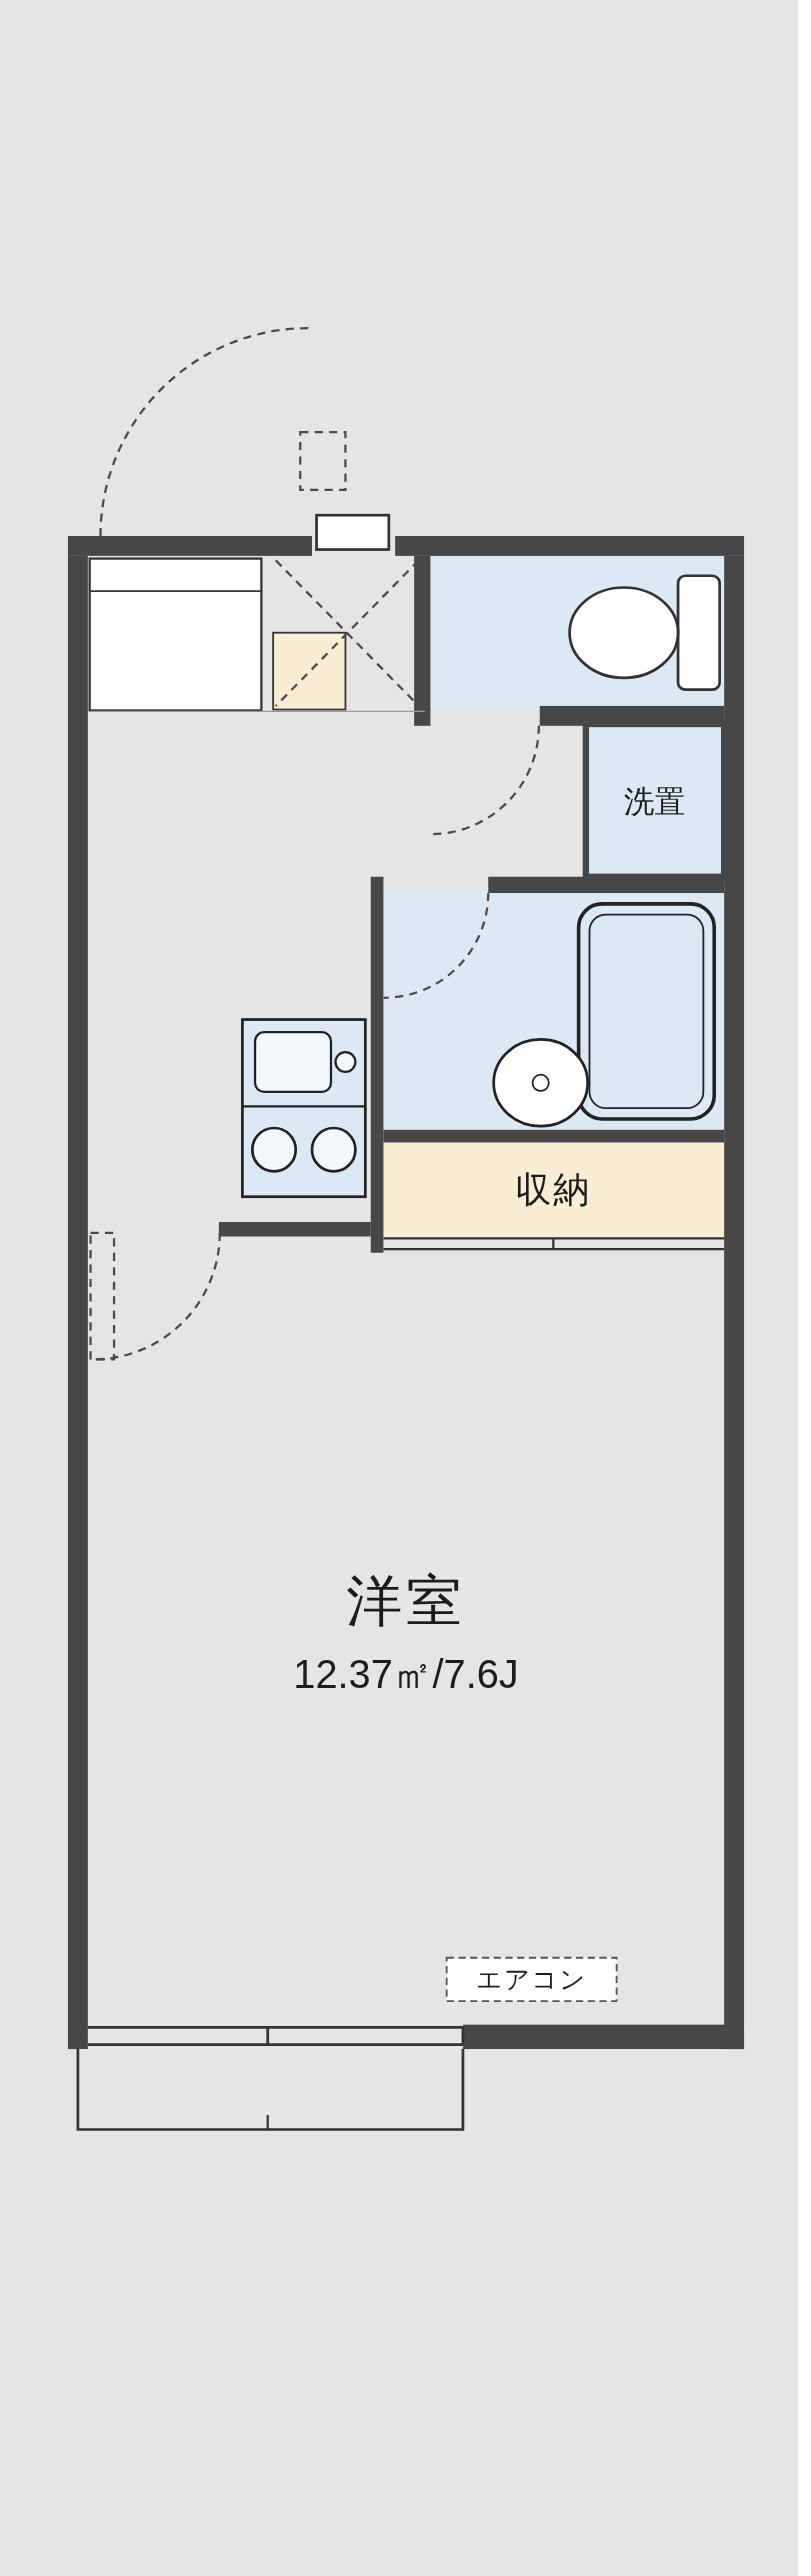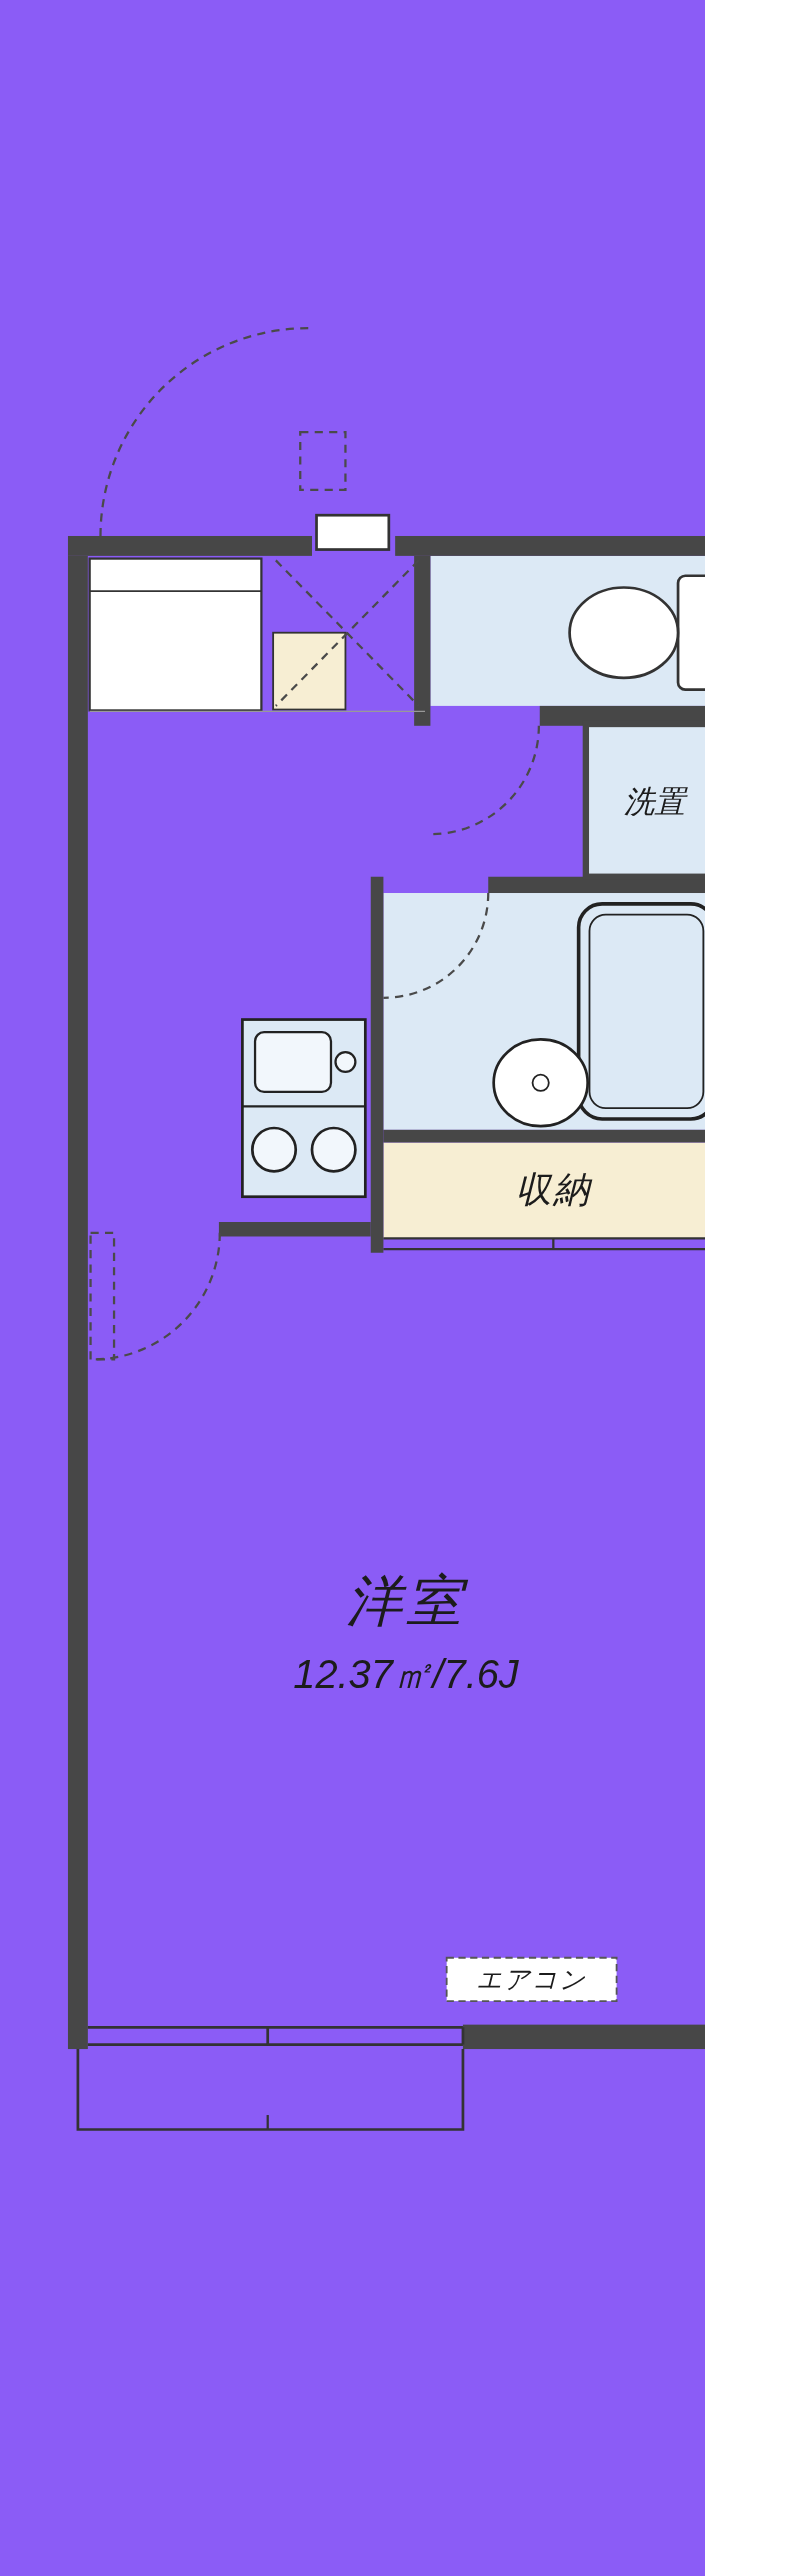--- a/index.html
+++ b/index.html
@@ -1,16 +1,16 @@
 <!DOCTYPE html>
 <html style="font-size:14.5px"><head>
 <meta charset="utf-8">
 <style>
   html,body{margin:0;padding:0;background:#ffffff;}
-  .page{position:relative;width:705px;height:2576px;background:#8b5cf6;overflow:hidden;font-style:italic;}
+  .page{position:relative;width:798px;height:2576px;background:#e5e5e5;overflow:hidden;}
   svg{position:absolute;left:0;top:0;}
   svg text{
     font-family:"Liberation Sans","DejaVu Sans",sans-serif;
     fill:#1c1c1c;
     text-anchor:middle;
   }
   .t-room{font-size:62px;letter-spacing:4px;}
   .t-size{font-size:44px;}
   .t-closet{font-size:40px;letter-spacing:2px;}
   .t-laundry{font-size:34px;}

